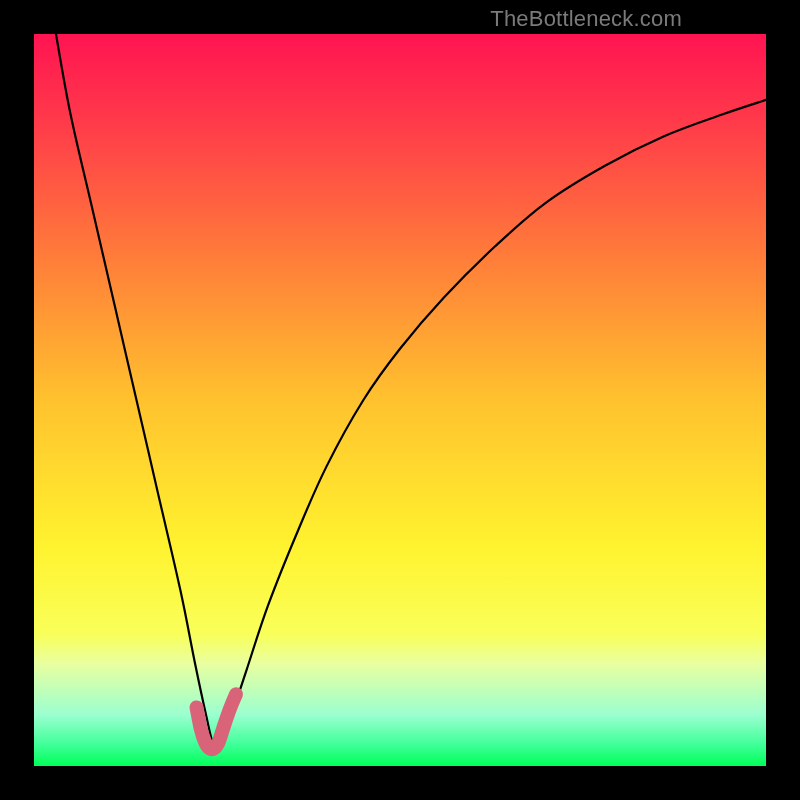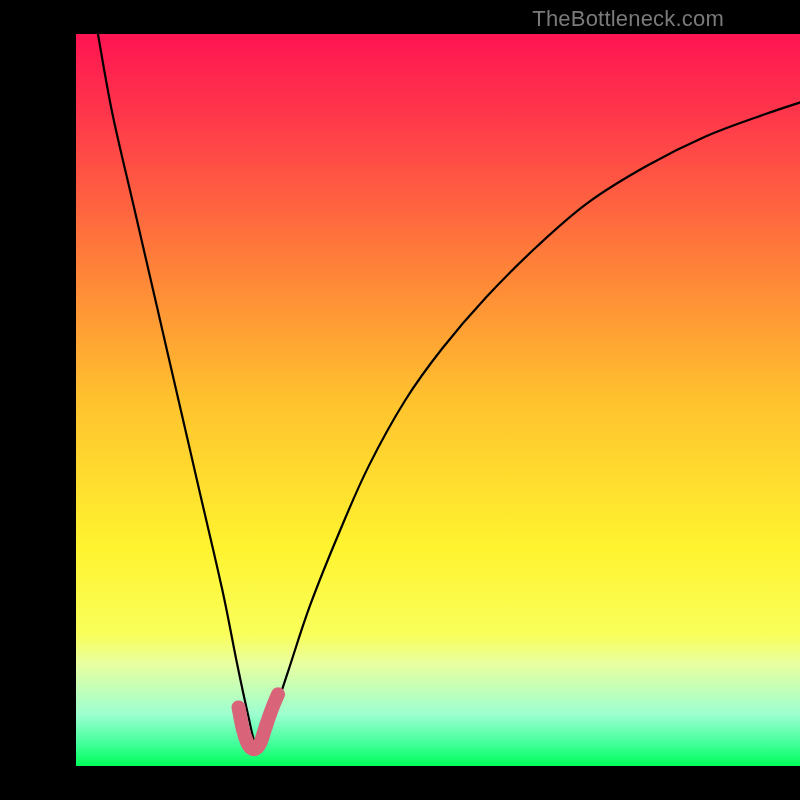--- a/index.html
+++ b/index.html
@@ -10,21 +10,20 @@
     height: 800px;
     overflow: hidden;
     font-family: Arial, Helvetica, sans-serif;
   }
   .frame {
     position: absolute;
     left: 0;
     top: 0;
     width: 692px;
     height: 800px;
-    padding-left: 42px;
   }
   .watermark {
     position: absolute;
     top: 6px;
     right: 10px;
     color: #7a7a7a;
     font-size: 22px;
     font-weight: 400;
     letter-spacing: 0.2px;
   }

